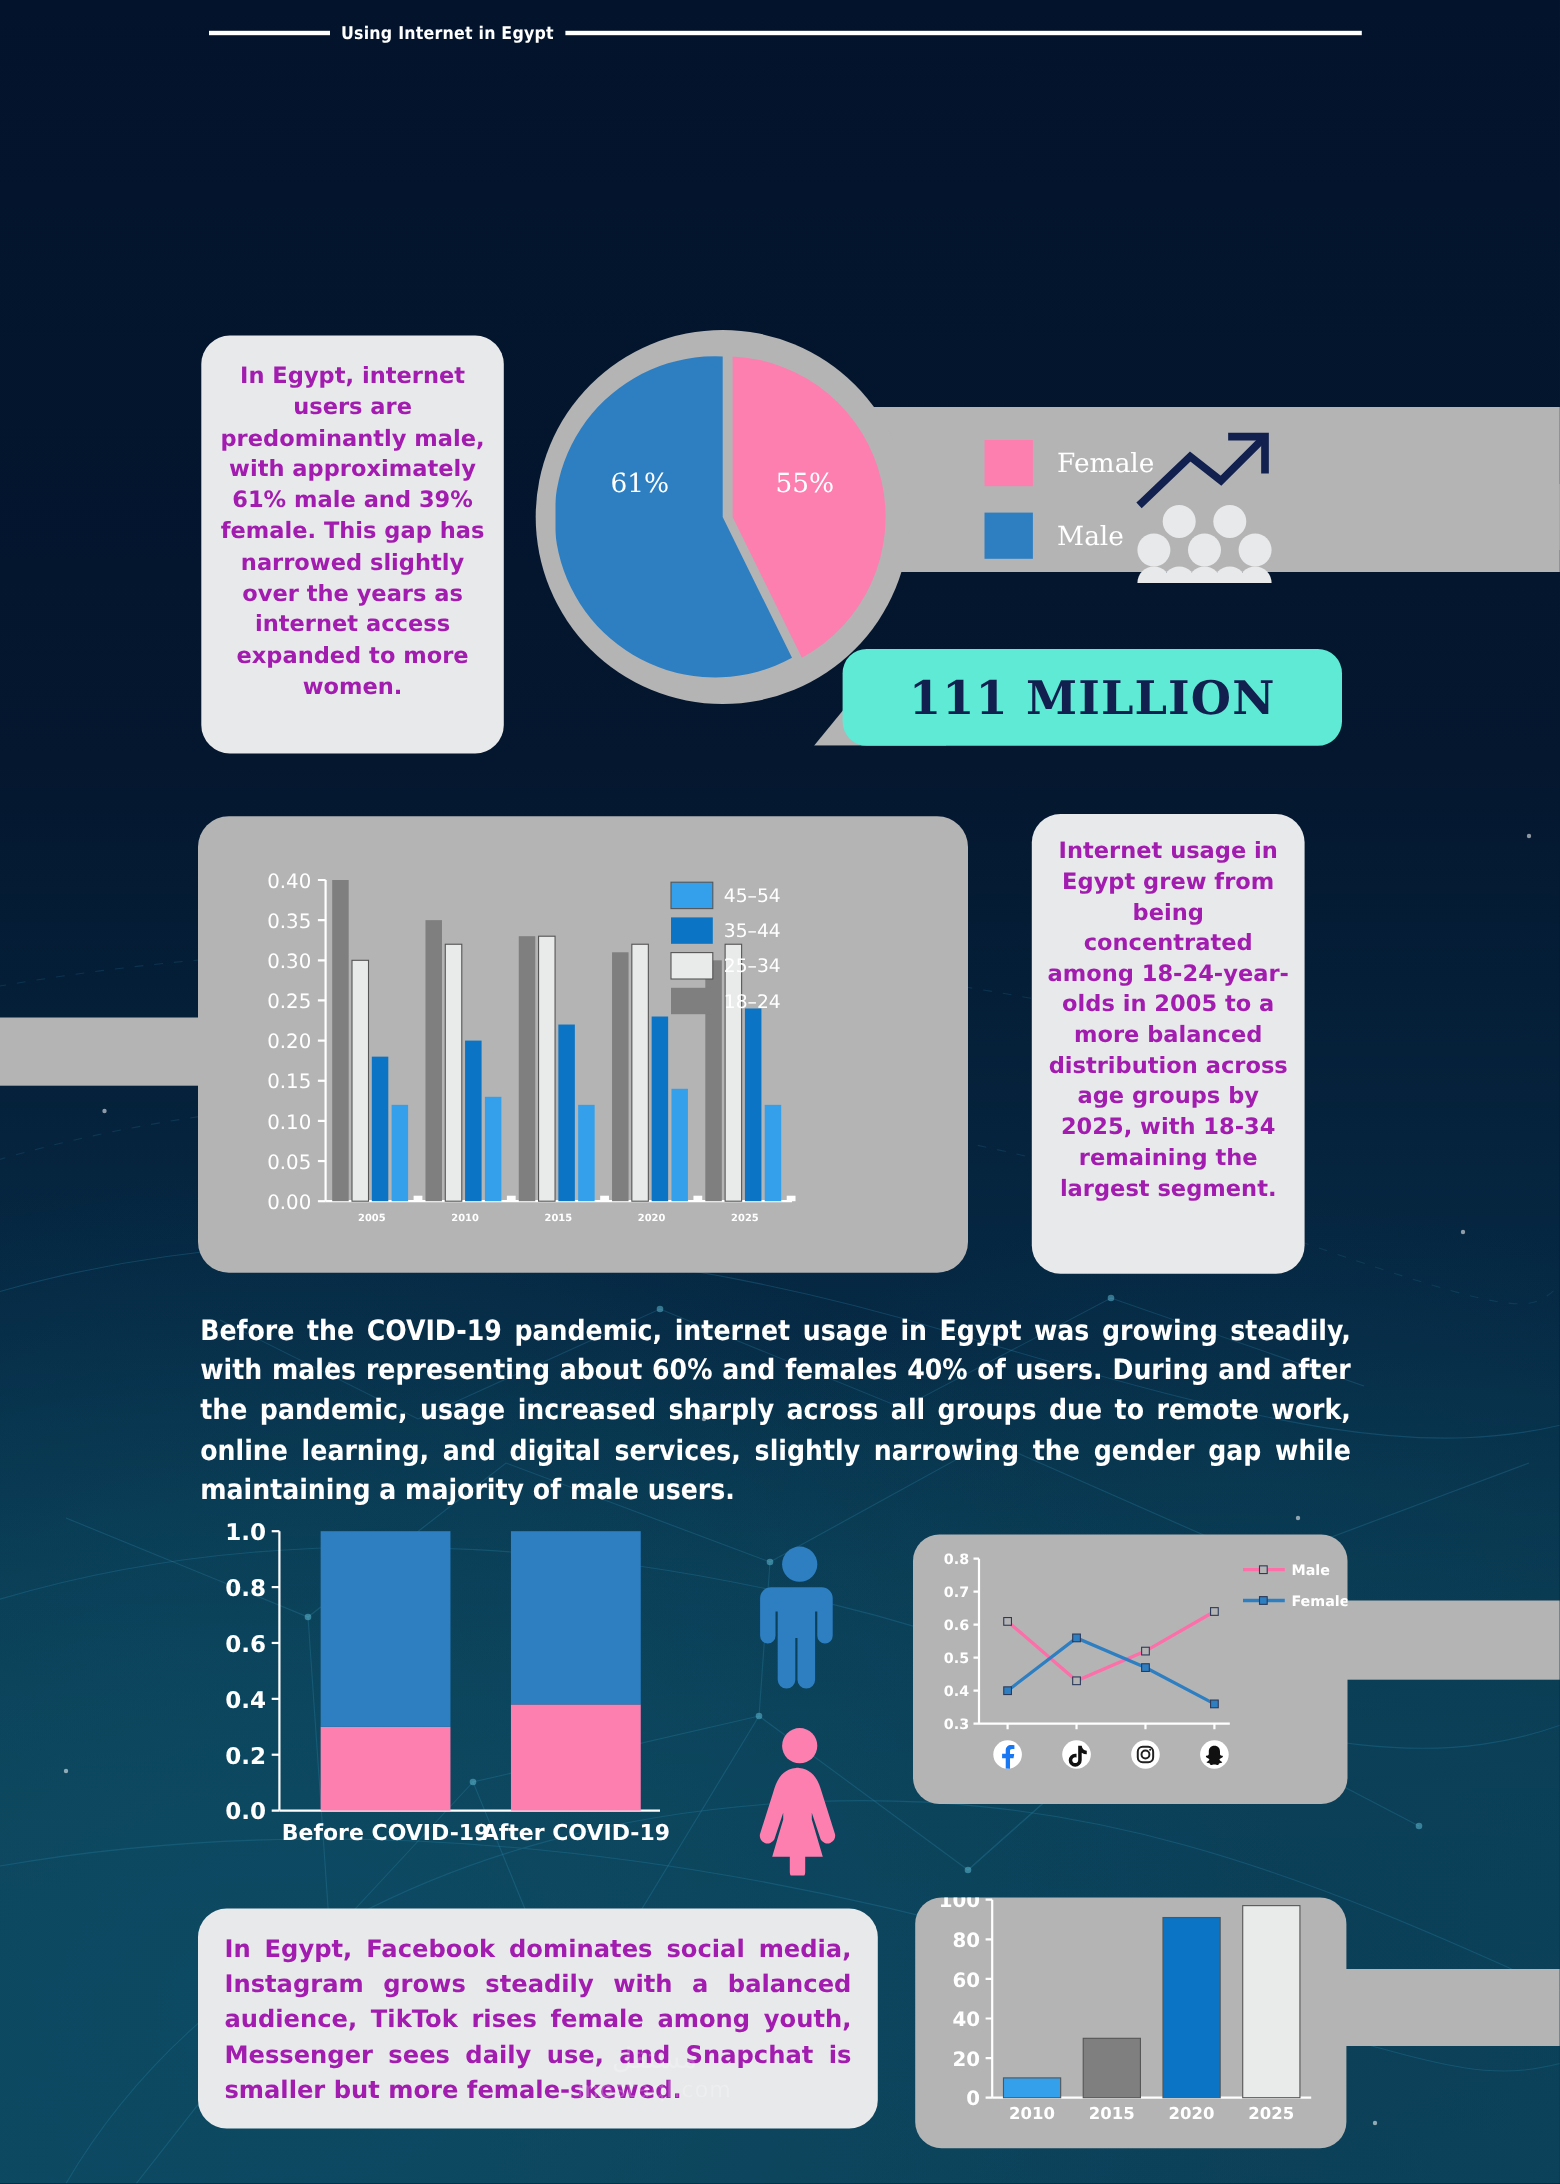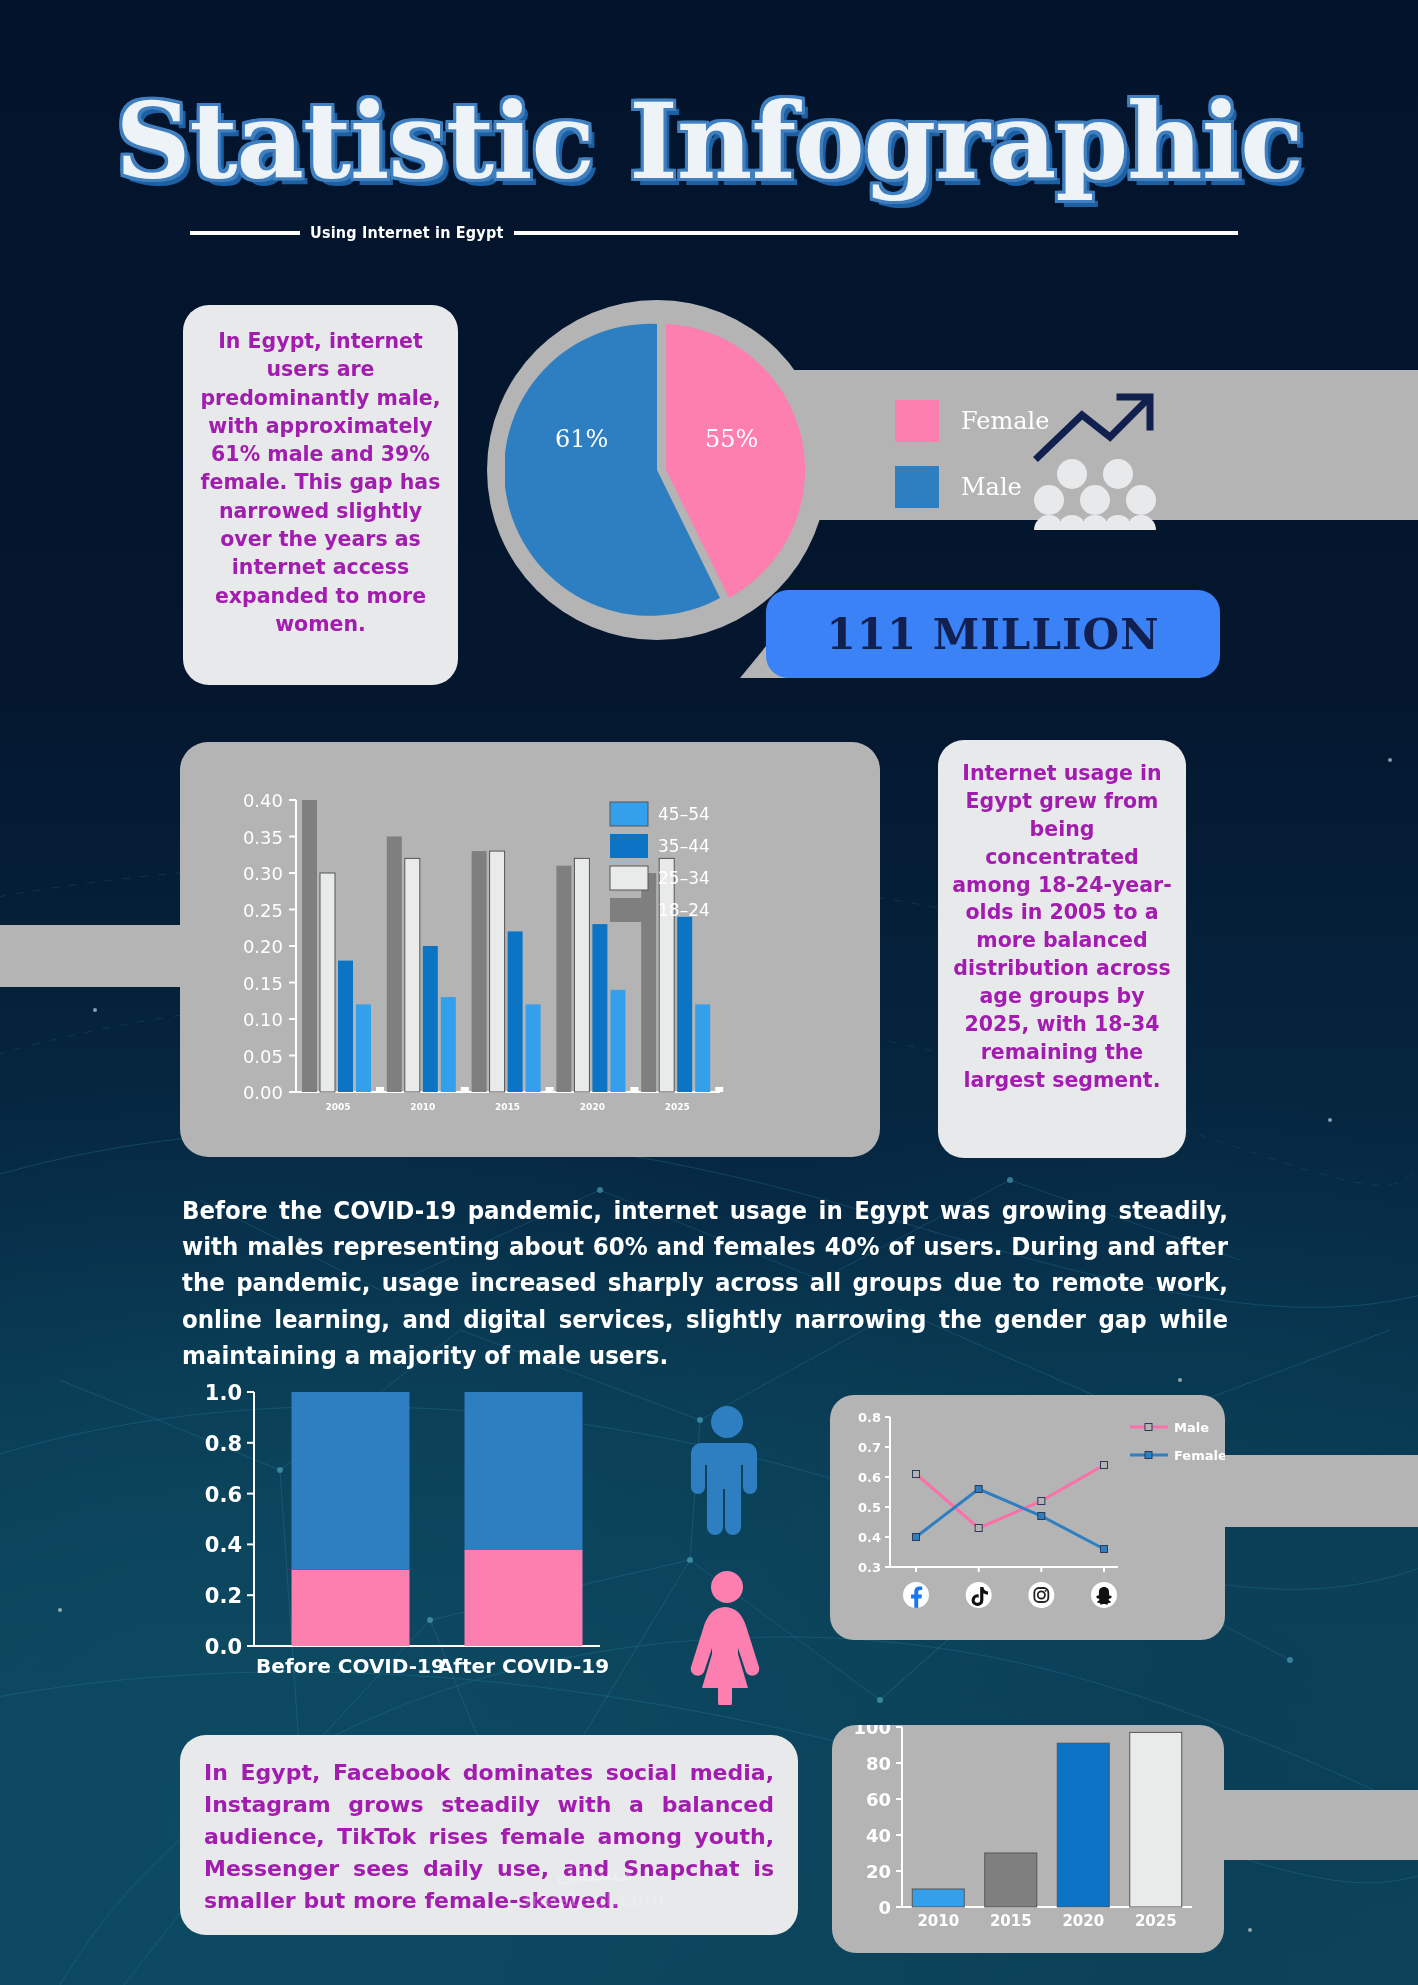--- a/index.html
+++ b/index.html
@@ -91,21 +91,21 @@
 
   .legend-item { position:absolute; display:flex; align-items:center; gap:22px; z-index:6; }
   .legend-sw { width:44px; height:42px; }
   .legend-tx { color:#ffffff; font-family:"DejaVu Serif",serif; font-size:24px; }
 
   #arrow-ico { position:absolute; left:1032px; top:385px; width:130px; height:80px; z-index:6; }
   #people-ico { position:absolute; left:1030px; top:458px; width:130px; height:72px; z-index:6; }
 
   #banner-million {
     position:absolute; left:766px; top:590px; width:454px; height:88px;
-    background:#3b82f6; border-radius:22px; z-index:4;
+    background:#5eead4; border-radius:22px; z-index:4;
     display:flex; align-items:center; justify-content:center;
   }
   #banner-million span {
     color:#11204f; font-family:"DejaVu Serif",serif; font-weight:700;
     font-size:42px; letter-spacing:1px;
   }
   #banner-tail {
     position:absolute; left:740px; top:590px; width:120px; height:88px;
     background:#b4b4b4; z-index:3;
     clip-path: polygon(60% 0, 100% 0, 100% 100%, 0 100%);
@@ -198,21 +198,20 @@
         <circle cx="1250" cy="1930" r="2"></circle>
     </g>
     <g stroke="#1d5c7a" stroke-width="1" fill="none" opacity="0.35" stroke-dasharray="8 10">
       <path d="M-20 1060 C 300 960, 760 980, 1100 1100 S 1380 1190, 1440 1150"></path>
       <path d="M-20 900 C 360 830, 820 860, 1160 960"></path>
     </g>
   </svg>
 </div>
 
 <div class="header">
-  <div class="title">Statistic Infographic</div>
   <div class="subtitle-row">
     <div class="sub-line left"></div>
     <div class="subtitle">Using Internet in Egypt</div>
     <div class="sub-line right"></div>
   </div>
 </div>
 
 <div class="card" id="card-intro">
   <div class="card-text">In Egypt, internet users are predominantly male, with approximately 61% male and 39% female. This gap has narrowed slightly over the years as internet access expanded to more women.</div>
 </div>

